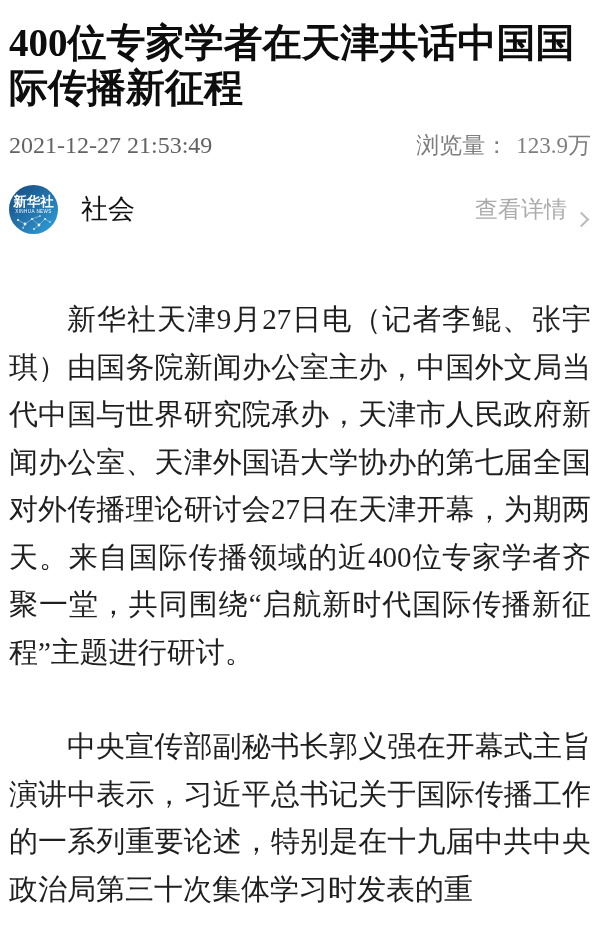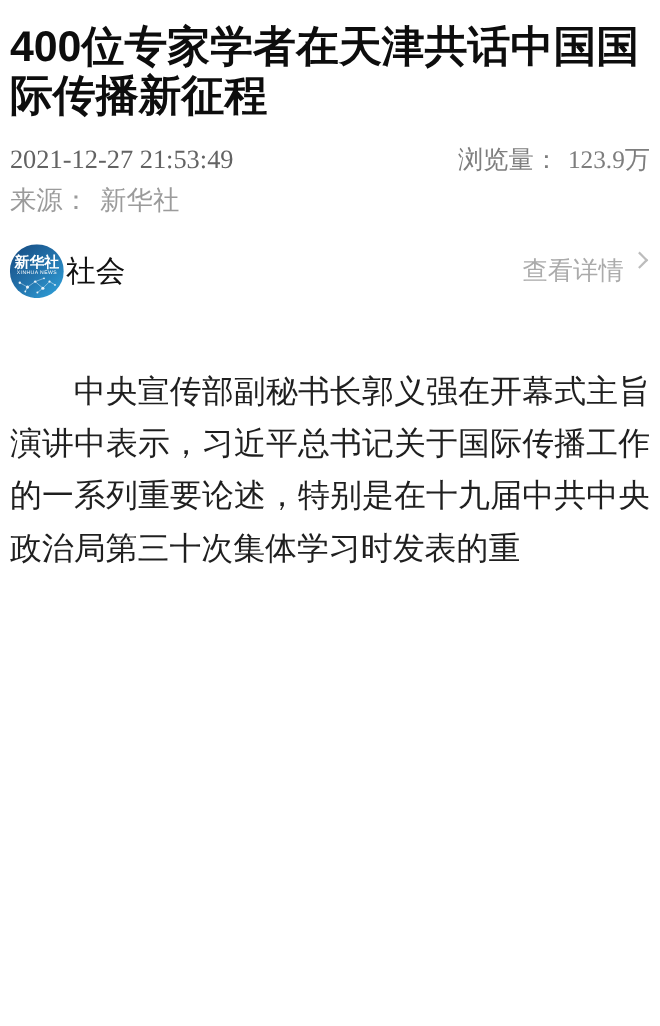--- a/index.html
+++ b/index.html
@@ -12,21 +12,21 @@
   }
   .page { padding: 14px 9px 0 9px; width: 600px; }
 
   
   .title {
     margin: 6px 0 0 0;
     font-size: 39px;
     line-height: 45px;
     font-weight: 700;
     color: #0d0d0d;
-    font-family: Liberation Sans, sans-serif;
+    font-family: Liberation Serif, serif;
   }
 
   
   .meta-row {
     margin-top: 20px;
     display: flex;
     justify-content: space-between;
     align-items: baseline;
   }
   .publish-time { font-size: 24px; color: #636363; }
@@ -38,29 +38,29 @@
 
   
   .channel-row {
     margin-top: 23px;
     display: flex;
     align-items: center;
     height: 50px;
   }
   .logo-wrap { width: 49px; height: 49px; flex: 0 0 auto; cursor: pointer; }
   .category {
-    margin-left: 2px;
+    margin-left: 23px;
     font-size: 27px;
     color: #111111;
     font-family: "Liberation Sans", sans-serif;
   }
   .details-link {
     margin-left: auto;
     display: flex;
-    align-items: flex-start;
+    align-items: flex-end;
     color: #ababab;
     font-size: 23px;
     font-family: "Liberation Sans", sans-serif;
     cursor: pointer;
     text-decoration: none;
   }
   .chevron {
     width: 11px; height: 11px;
     border-top: 2px solid #bcbcbc;
     border-right: 2px solid #bcbcbc;
@@ -90,23 +90,20 @@
 
   <h1 class="title">400位专家学者在天津共话中国国际传播新征程</h1>
 
   <div class="meta-row">
     <span class="publish-time">2021-12-27 21:53:49</span>
     <span class="views">
       <span>浏览量：</span><span class="views-value">123.9万</span>
     </span>
   </div>
 
-  <div class="source-row">
-    <span>来源：</span><span class="source-value">新华社</span>
-  </div>
 
   <div class="channel-row">
     <div class="logo-wrap">
       <svg viewBox="0 0 49 49" width="49" height="49">
         <defs>
           <linearGradient id="logoGrad" x1="0" y1="0" x2="0.9" y2="1">
             <stop offset="0" stop-color="#17497f"></stop>
             <stop offset="0.55" stop-color="#2374ad"></stop>
             <stop offset="1" stop-color="#2fa0d9"></stop>
           </linearGradient>
@@ -138,16 +135,17 @@
 
     <span class="category">社会</span>
 
     <a class="details-link">
       <span>查看详情</span>
       <span class="chevron"></span>
     </a>
   </div>
 
   <div class="article-body">
+    <p>新华社天津9月27日电（记者李鲲、张宇琪）由国务院新闻办公室主办，中国外文局当代中国与世界研究院承办，天津市人民政府新闻办公室、天津外国语大学协办的第七届全国对外传播理论研讨会27日在天津开幕，为期两天。来自国际传播领域的近400位专家学者齐聚一堂，共同围绕“启航新时代国际传播新征程”主题进行研讨。</p>
     <p>中央宣传部副秘书长郭义强在开幕式主旨演讲中表示，习近平总书记关于国际传播工作的一系列重要论述，特别是在十九届中共中央政治局第三十次集体学习时发表的重</p>
   </div>
 
 </div>
 
 </body></html>

